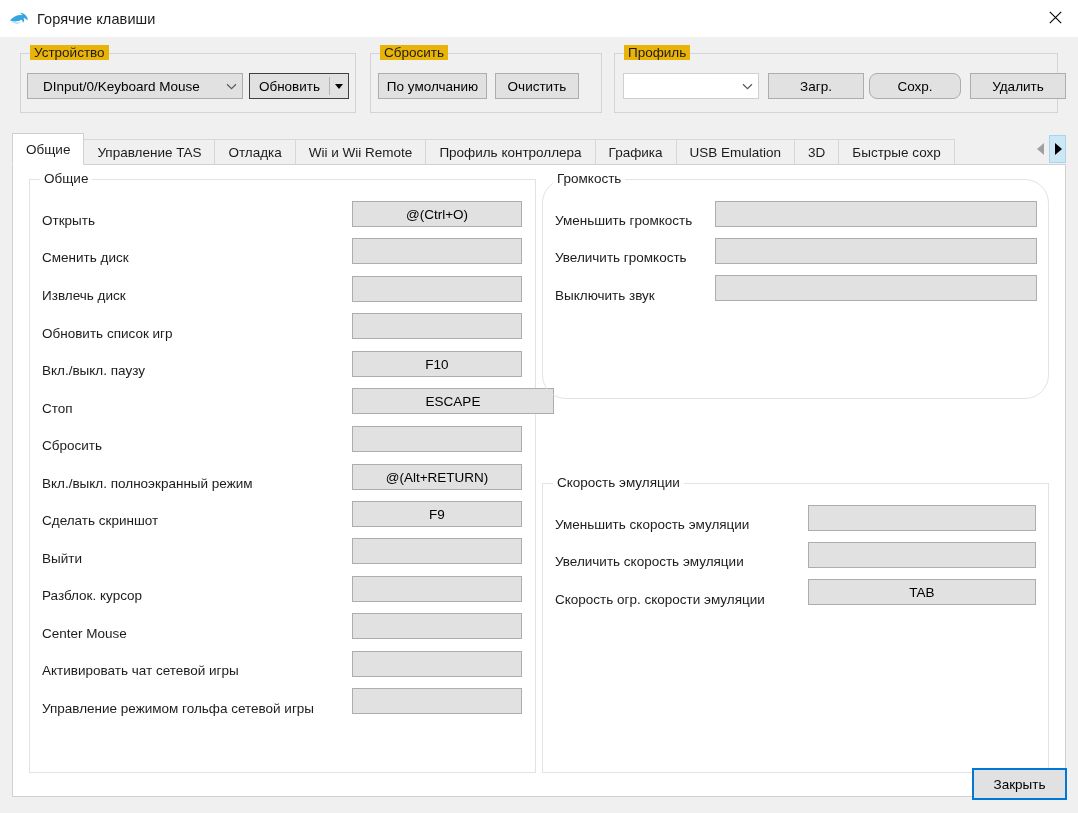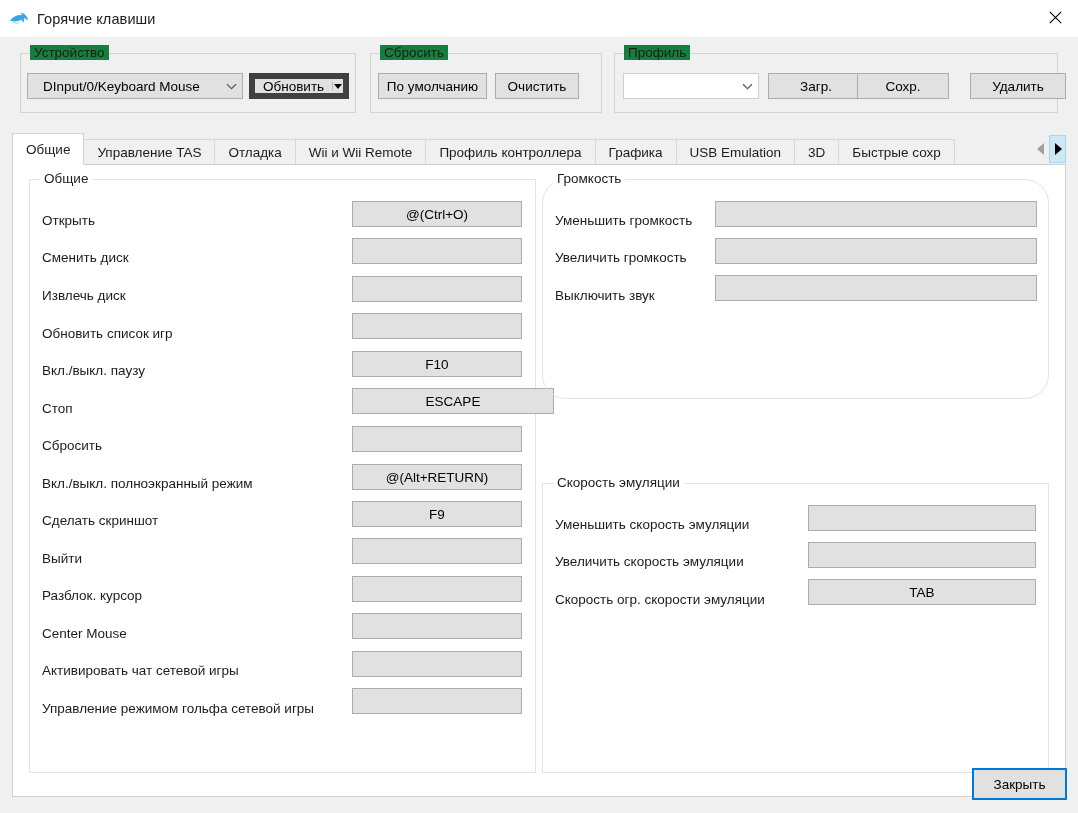--- a/index.html
+++ b/index.html
@@ -43,21 +43,21 @@
 
   
   .groupbox {
     position: absolute;
     border: 1px solid #d4d4d4;
     background: transparent;
   }
   .groupbox > .gb-title {
     position: absolute;
     top: -9px; left: 9px;
-    background: #15803d;
+    background: #eab308;
     padding: 0 4px;
     font-size: 13.5px;
     color: #1c1c1c;
     white-space: nowrap;
   }
 
   
   .btn {
     background: #e1e1e1;
     border: 1px solid #adadad;
@@ -79,21 +79,21 @@
   }
   .combo.white { background: #ffffff; border: 1px solid #cfcfcf; }
   .combo .cb-text { flex: 1; white-space: nowrap; overflow: hidden; }
   .combo .cb-arrow {
     width: 22px; display: flex; align-items: center; justify-content: center;
   }
   .chev { display: block; }
 
   .splitbtn {
     background: #e1e1e1;
-    border: 6px solid #404040;
+    border: 1px solid #404040;
     display: flex; align-items: stretch;
     font-size: 13.5px;
     cursor: default;
   }
   .splitbtn .sb-main {
     flex: 1; display: flex; align-items: center; justify-content: center;
     padding: 0 8px; white-space: nowrap;
   }
   .splitbtn .sb-sep { width: 1px; background: #b4b4b4; margin: 3px 0; }
   .splitbtn .sb-arrow {
@@ -238,21 +238,21 @@
     <div class="gb-title">Профиль</div>
     <div class="combo white" style="position:absolute; left:8px; top:19px; width:136px; height:26px;">
       <div class="cb-text"></div>
       <div class="cb-arrow">
         <svg class="chev" width="11" height="7" viewBox="0 0 11 7">
           <path d="M1 1.3 L5.5 5.6 L10 1.3" stroke="#5a5a5a" stroke-width="1.2" fill="none"></path>
         </svg>
       </div>
     </div>
     <div class="btn" style="position:absolute; left:153px; top:19px; width:96px; height:26px;">Загр.</div>
-    <div class="btn" style="position:absolute; left:242px; top:19px; width:92px; height:26px;">Сохр.</div>
+    <div class="btn" style="position:absolute; left:254px; top:19px; width:92px; height:26px;border-radius:8px;">Сохр.</div>
     <div class="btn" style="position:absolute; left:355px; top:19px; width:96px; height:26px;">Удалить</div>
   </div>
 
   <div id="tabbar">
     <div id="tabstrip">
       <div class="tab active">
         <span>Общие</span>
       </div>
       <div class="tab">
         <span>Управление TAS</span>

